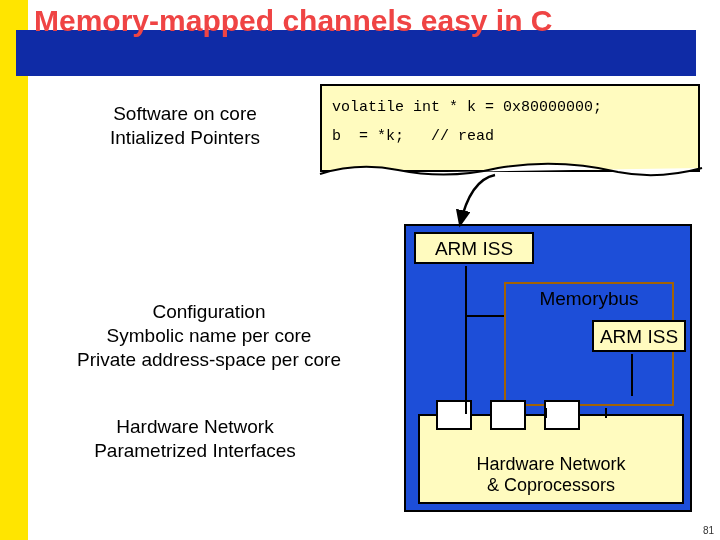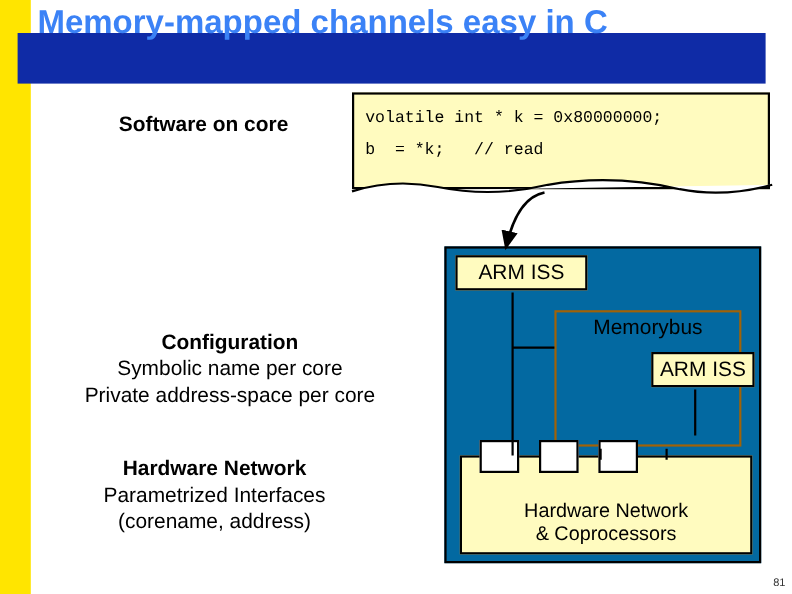--- a/index.html
+++ b/index.html
@@ -28,21 +28,21 @@
     background: #0f2ba6;
     z-index: 1;
   }
   .title-text {
     position: absolute;
     left: 34px;
     top: 4px;
     width: 680px;
     font-size: 30px;
     font-weight: bold;
-    color: #3b82f6;
+    color: #ef4444;
     z-index: 2;
   }
   .left-col {
     position: absolute;
     z-index: 3;
     text-align: center;
     font-size: 19px;
     line-height: 1.25;
   }
   .software-core   { left: 70px; top: 102px; width: 230px; }
@@ -78,21 +78,21 @@
   }
   .arrow svg { overflow: visible; }
   .diagram-outer {
     position: absolute;
     left: 404px;
     top: 224px;
     width: 288px;
     height: 288px;
     border: 2px solid #000;
     z-index: 2;
-    background: #0369a1;
+    background: #1d4ed8;
   }
   .arm-iss-1 {
     position: absolute;
     left: 8px; top: 6px;
     width: 120px; height: 32px;
     background: #fffbbf;
     border: 2px solid #000;
     font-size: 19px;
     text-align: center;
     line-height: 30px;
@@ -141,43 +141,43 @@
   .chip.c1 { left: 16px; }
   .chip.c2 { left: 70px; }
   .chip.c3 { left: 124px; }
   .page-num {
     position: absolute;
     right: 6px;
     bottom: 4px;
     font-size: 10px;
     color: #333;
   }
-  .bold { font-weight: bold; }
+  .bold { font-weight: normal; }
 </style>
 </head>
 <body>
 
 <div class="yellow-stripe"></div>
 <div class="title-bar"></div>
 <div class="title-text">Memory-mapped channels easy in C</div>
 
 <div class="left-col software-core">
   <div class="bold">Software on core</div>
+  <div>Intialized Pointers</div>
 </div>
 
 <div class="left-col config-block">
   <div class="bold">Configuration</div>
   <div>Symbolic name per core</div>
   <div>Private address-space per core</div>
 </div>
 
 <div class="left-col hw-net-block">
   <div class="bold">Hardware Network</div>
   <div>Parametrized Interfaces</div>
-  <div>(corename, address)</div>
 </div>
 
 <div class="codebox"><span>volatile int * k = 0x80000000;</span>
 <span>b  = *k;   // read</span></div>
 
 <svg class="tear-path" viewBox="0 0 386 20" preserveAspectRatio="none">
   <path d="M2 14 Q 40 2 80 10 Q 130 20 180 8 Q 240 -2 300 12 Q 340 20 384 8" fill="#fff" stroke="#000" stroke-width="2"></path>
 </svg>
 
 <div class="arrow" style="left:440px; top:170px;">

